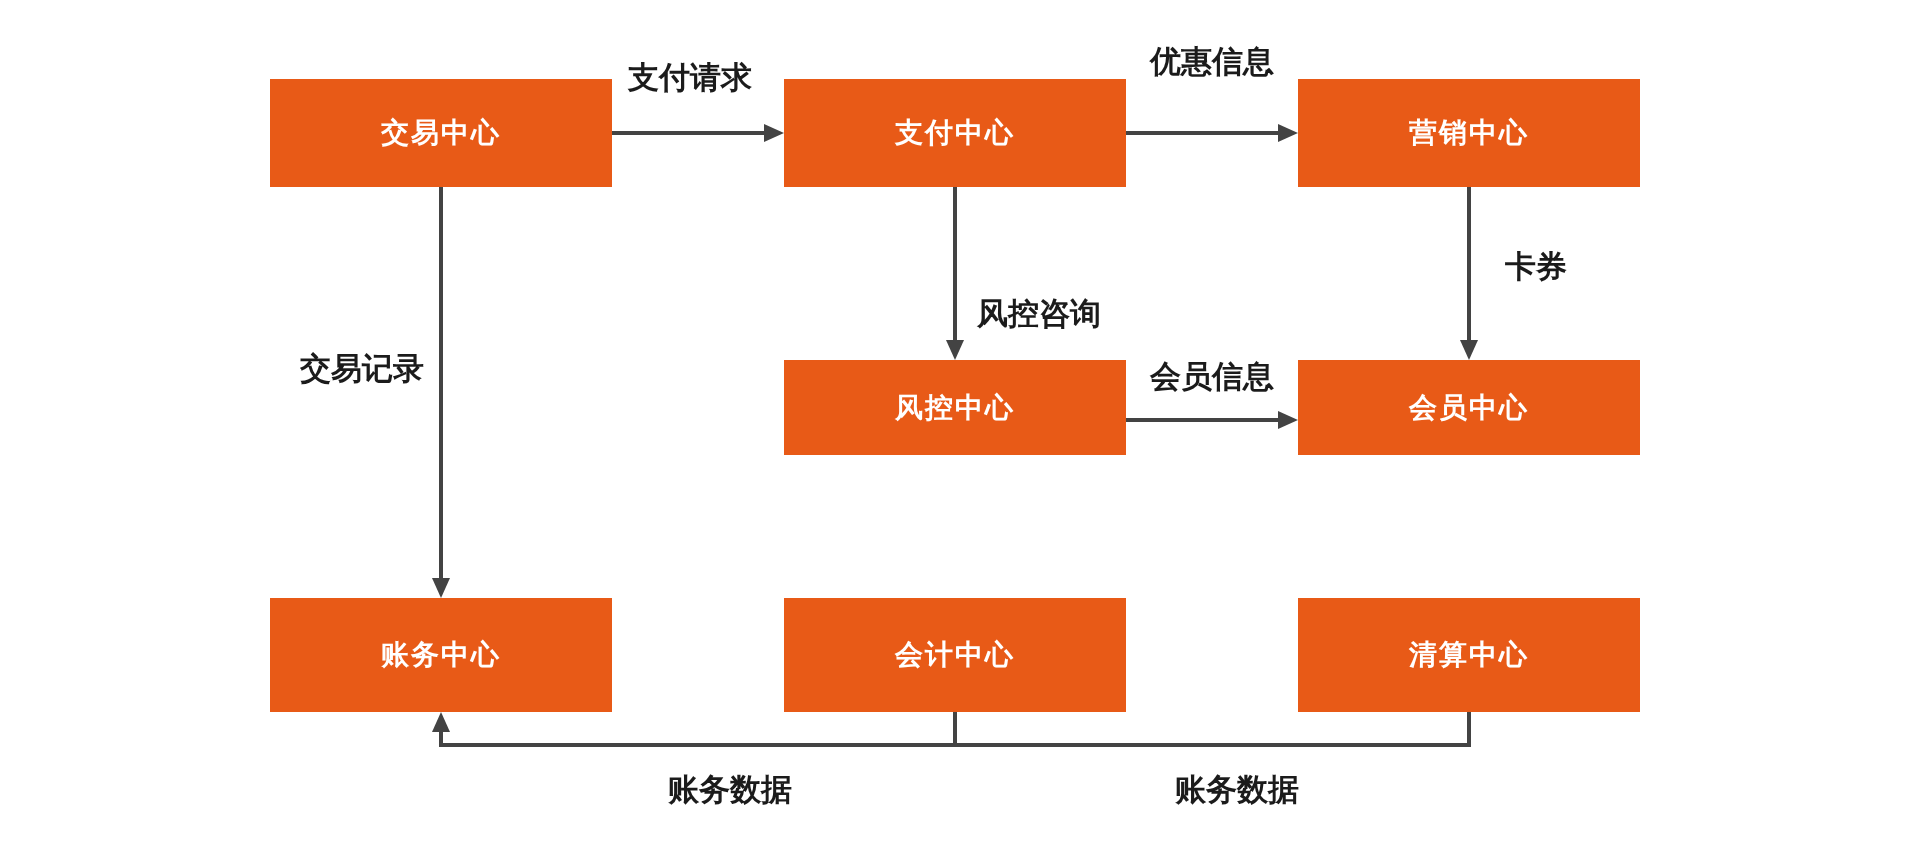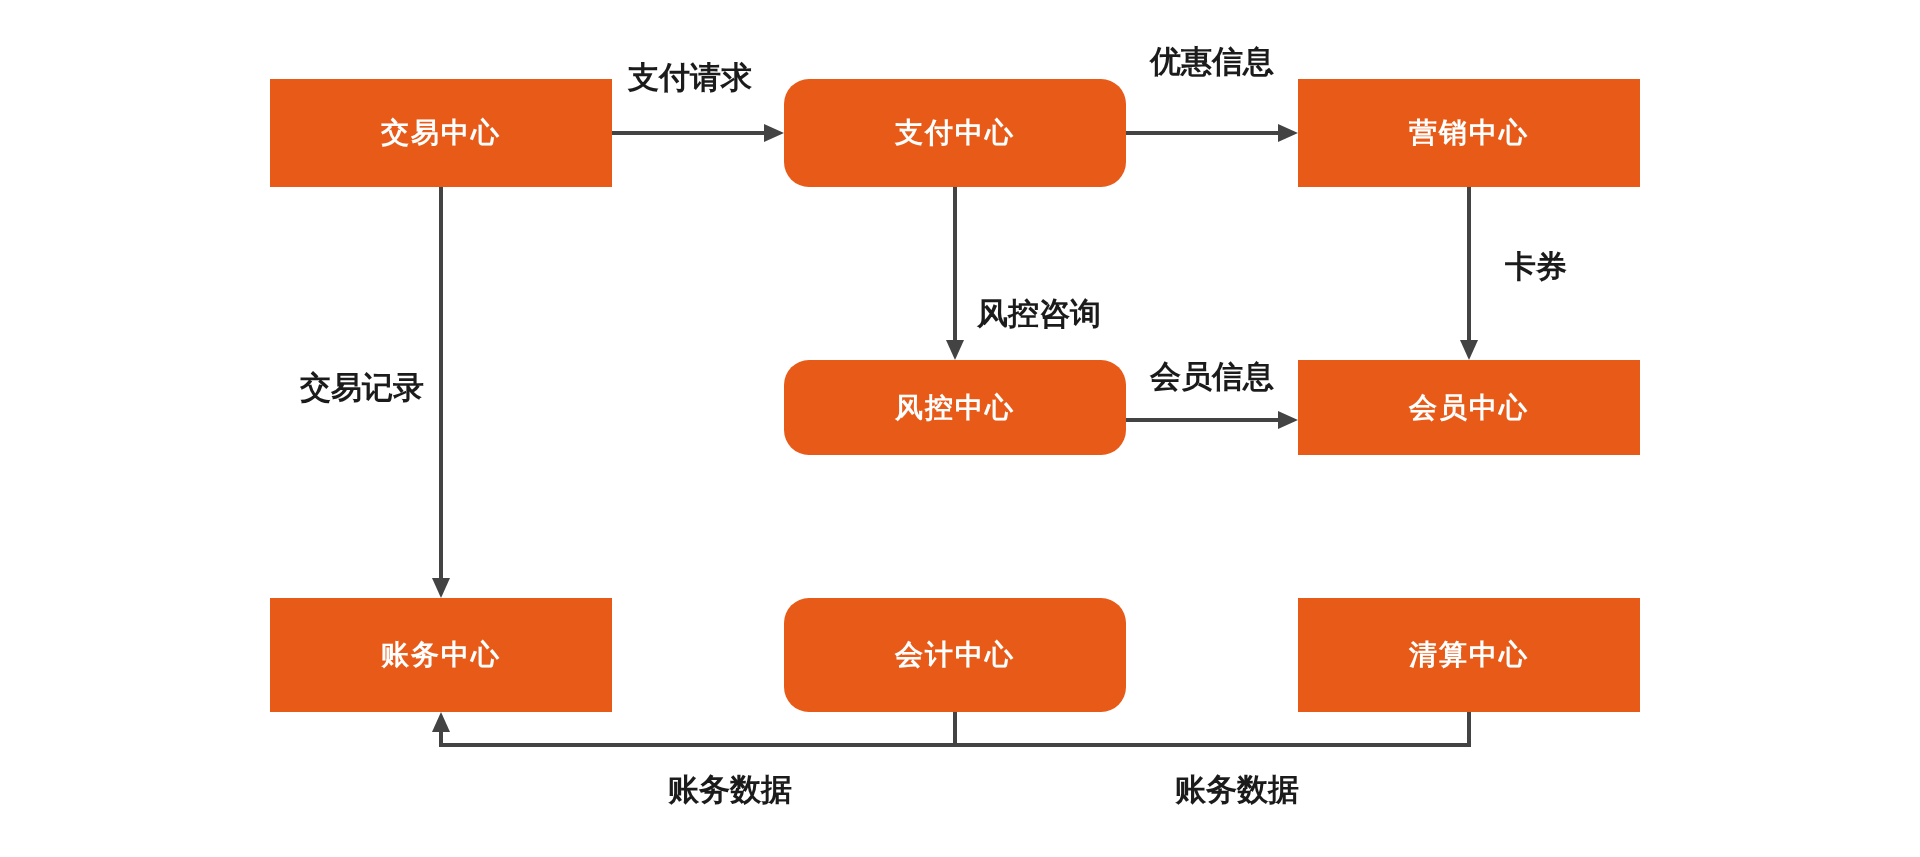--- a/index.html
+++ b/index.html
@@ -8,21 +8,21 @@
 
   
   .node{
     position:absolute;
     background:#E85A17;
     color:#ffffff;
     display:flex;align-items:center;justify-content:center;
     font-size:28px;font-weight:600;letter-spacing:2px;
   }
   .col1{left:270px;width:342px;}
-  .col2{left:784px;width:342px;border-radius:25px;}
+  .col2{left:784px;width:342px;}
   .col3{left:1298px;width:342px;}
   .row1{top:79px;height:108px;}
   .row2{top:360px;height:95px;}
   .row3{top:598px;height:114px;}
 
   
   .hline,.vline{position:absolute;background:#434343;}
   .hline{height:4px;}
   .vline{width:4px;}
   .head{position:absolute;width:0;height:0;}
@@ -69,21 +69,21 @@
   <div class="vline" style="left:1467px;top:187px;height:155px;"></div>
   <div class="head head-down" style="left:1460px;top:340px;"></div>
   <div class="elabel" style="left:1505px;top:249px;">卡券</div>
 
   <div class="hline" style="left:1126px;top:418px;width:154px;"></div>
   <div class="head head-right" style="left:1278px;top:411px;"></div>
   <div class="elabel center" style="left:1112px;top:359px;">会员信息</div>
 
   <div class="vline" style="left:439px;top:187px;height:393px;"></div>
   <div class="head head-down" style="left:432px;top:578px;"></div>
-  <div class="elabel right" style="left:224px;top:370px;">交易记录</div>
+  <div class="elabel right" style="left:224px;top:351px;">交易记录</div>
 
   <div class="head head-up" style="left:432px;top:712px;"></div>
   <div class="vline" style="left:439px;top:730px;height:17px;"></div>
   <div class="hline" style="left:439px;top:743px;width:1032px;"></div>
   <div class="vline" style="left:953px;top:712px;height:33px;"></div>
   <div class="vline" style="left:1467px;top:712px;height:33px;"></div>
   <div class="elabel center" style="left:630px;top:772px;">账务数据</div>
   <div class="elabel center" style="left:1137px;top:772px;">账务数据</div>
 
 </div>

